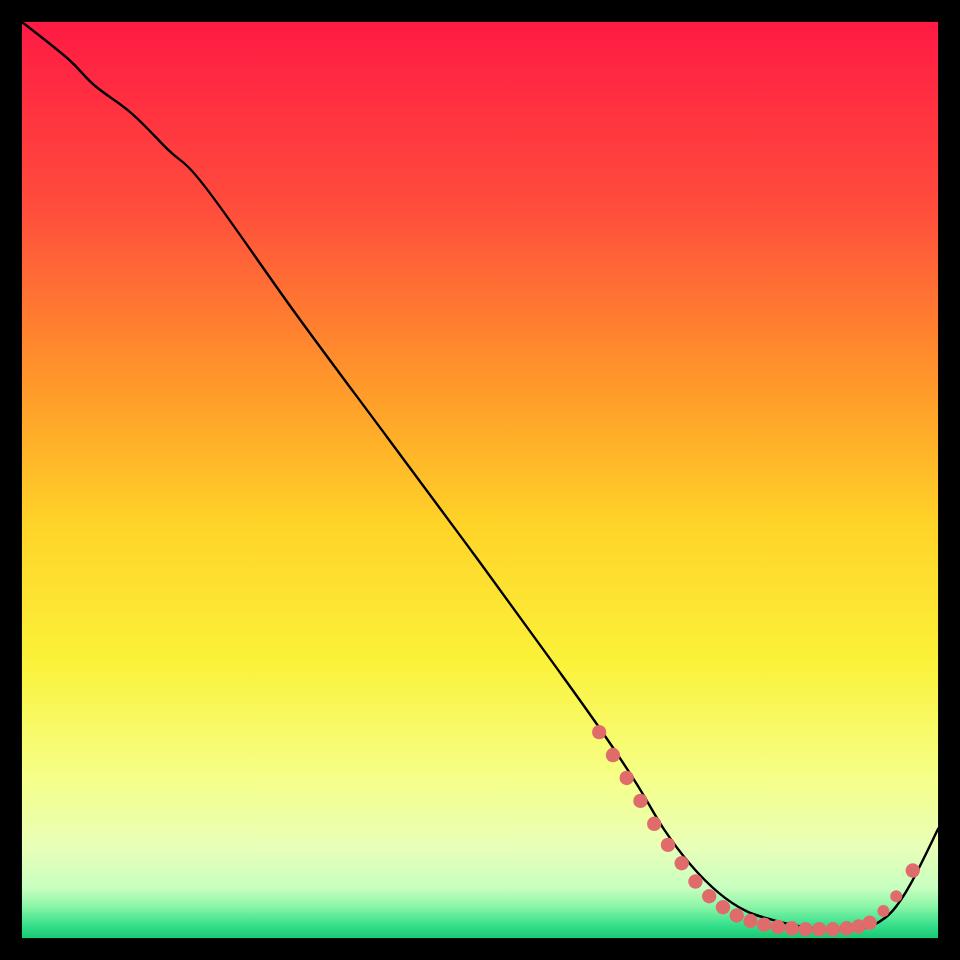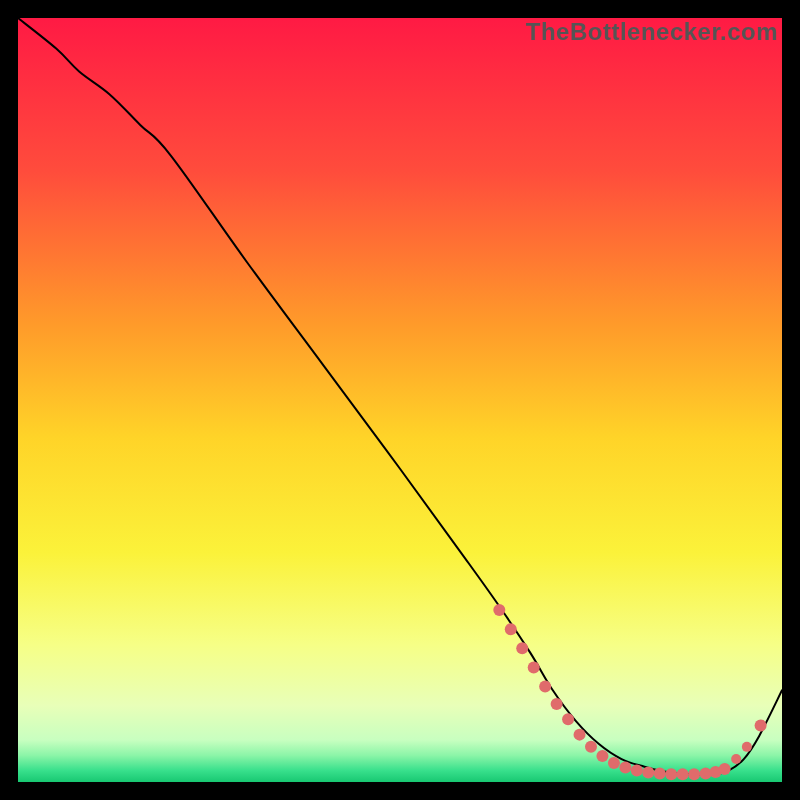--- a/index.html
+++ b/index.html
@@ -100,15 +100,14 @@
           <circle cx="88.5" cy="99" r="0.7853403141361256" fill="#e06b6b"></circle>
           <circle cx="90" cy="98.9" r="0.7853403141361256" fill="#e06b6b"></circle>
           <circle cx="91.3" cy="98.7" r="0.7853403141361256" fill="#e06b6b"></circle>
           <circle cx="92.5" cy="98.3" r="0.7853403141361256" fill="#e06b6b"></circle>
           <circle cx="94" cy="97" r="0.6544502617801047" fill="#e06b6b"></circle>
           <circle cx="95.4" cy="95.4" r="0.6544502617801047" fill="#e06b6b"></circle>
           <circle cx="97.2" cy="92.6" r="0.7853403141361256" fill="#e06b6b"></circle>
         </g>
     </svg>
 
-    <div class="watermark">TheBottlenecker.com</div>
   </div>
 </div>
 
 </body></html>

